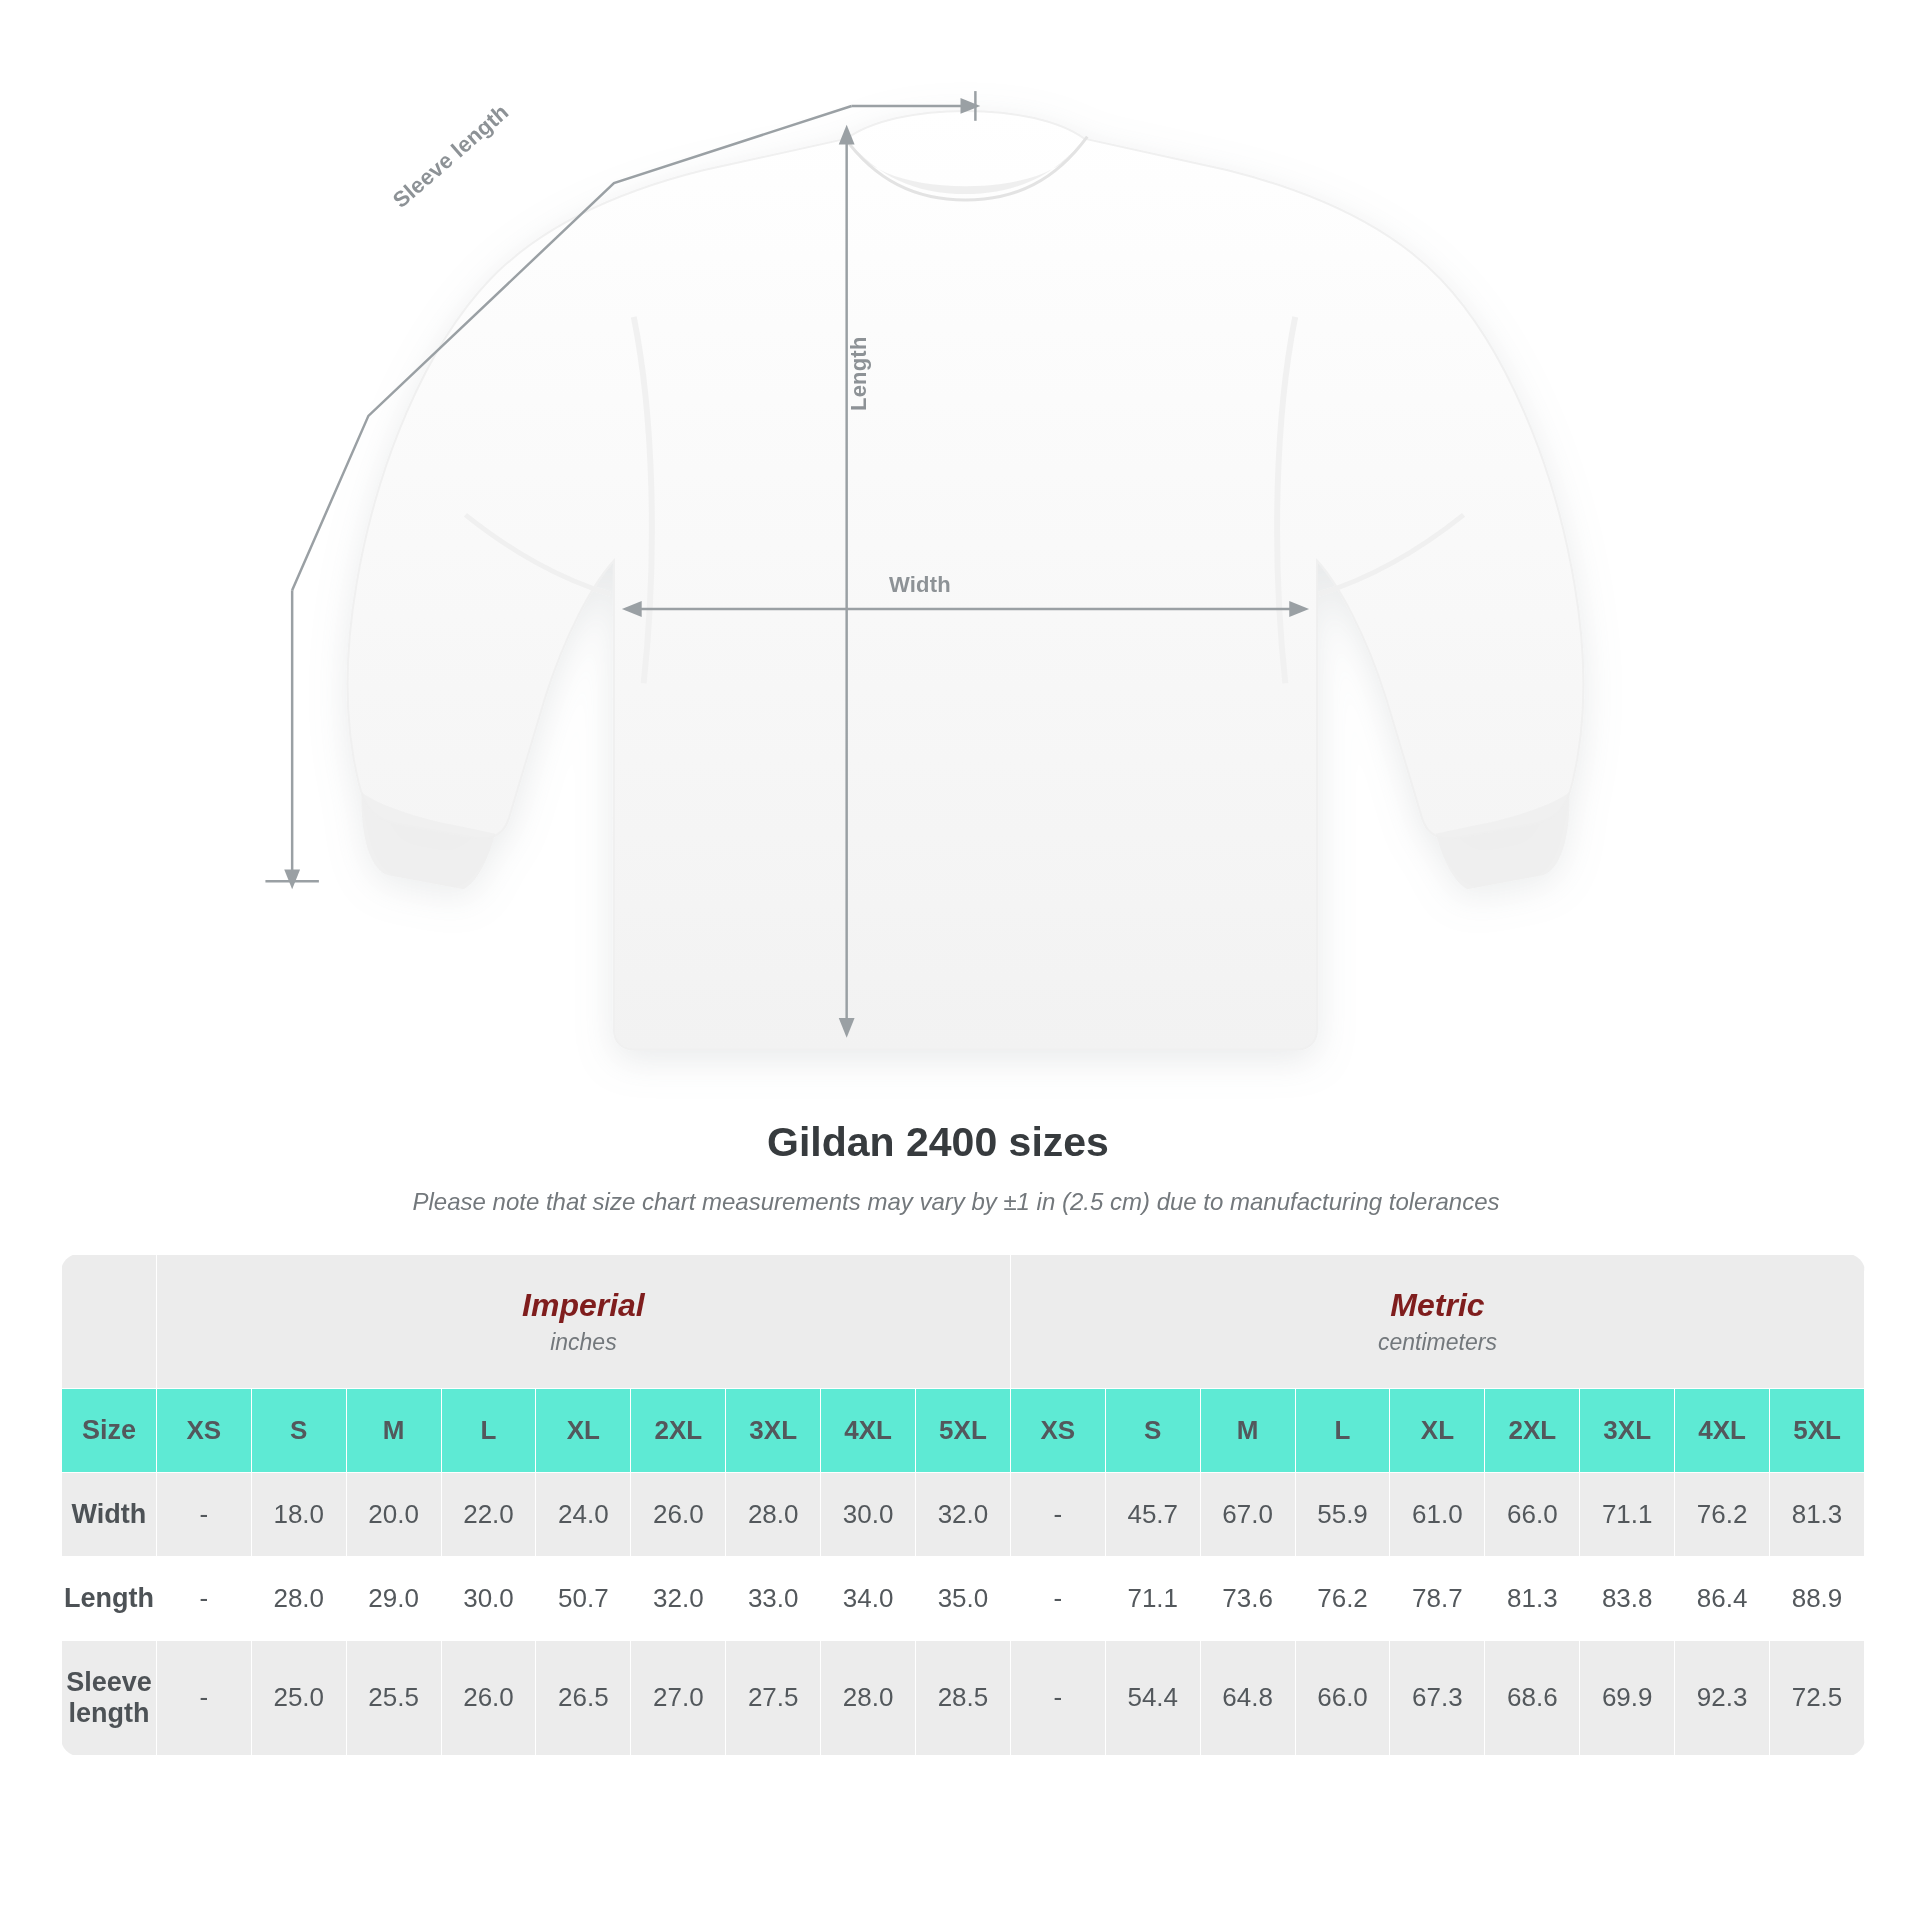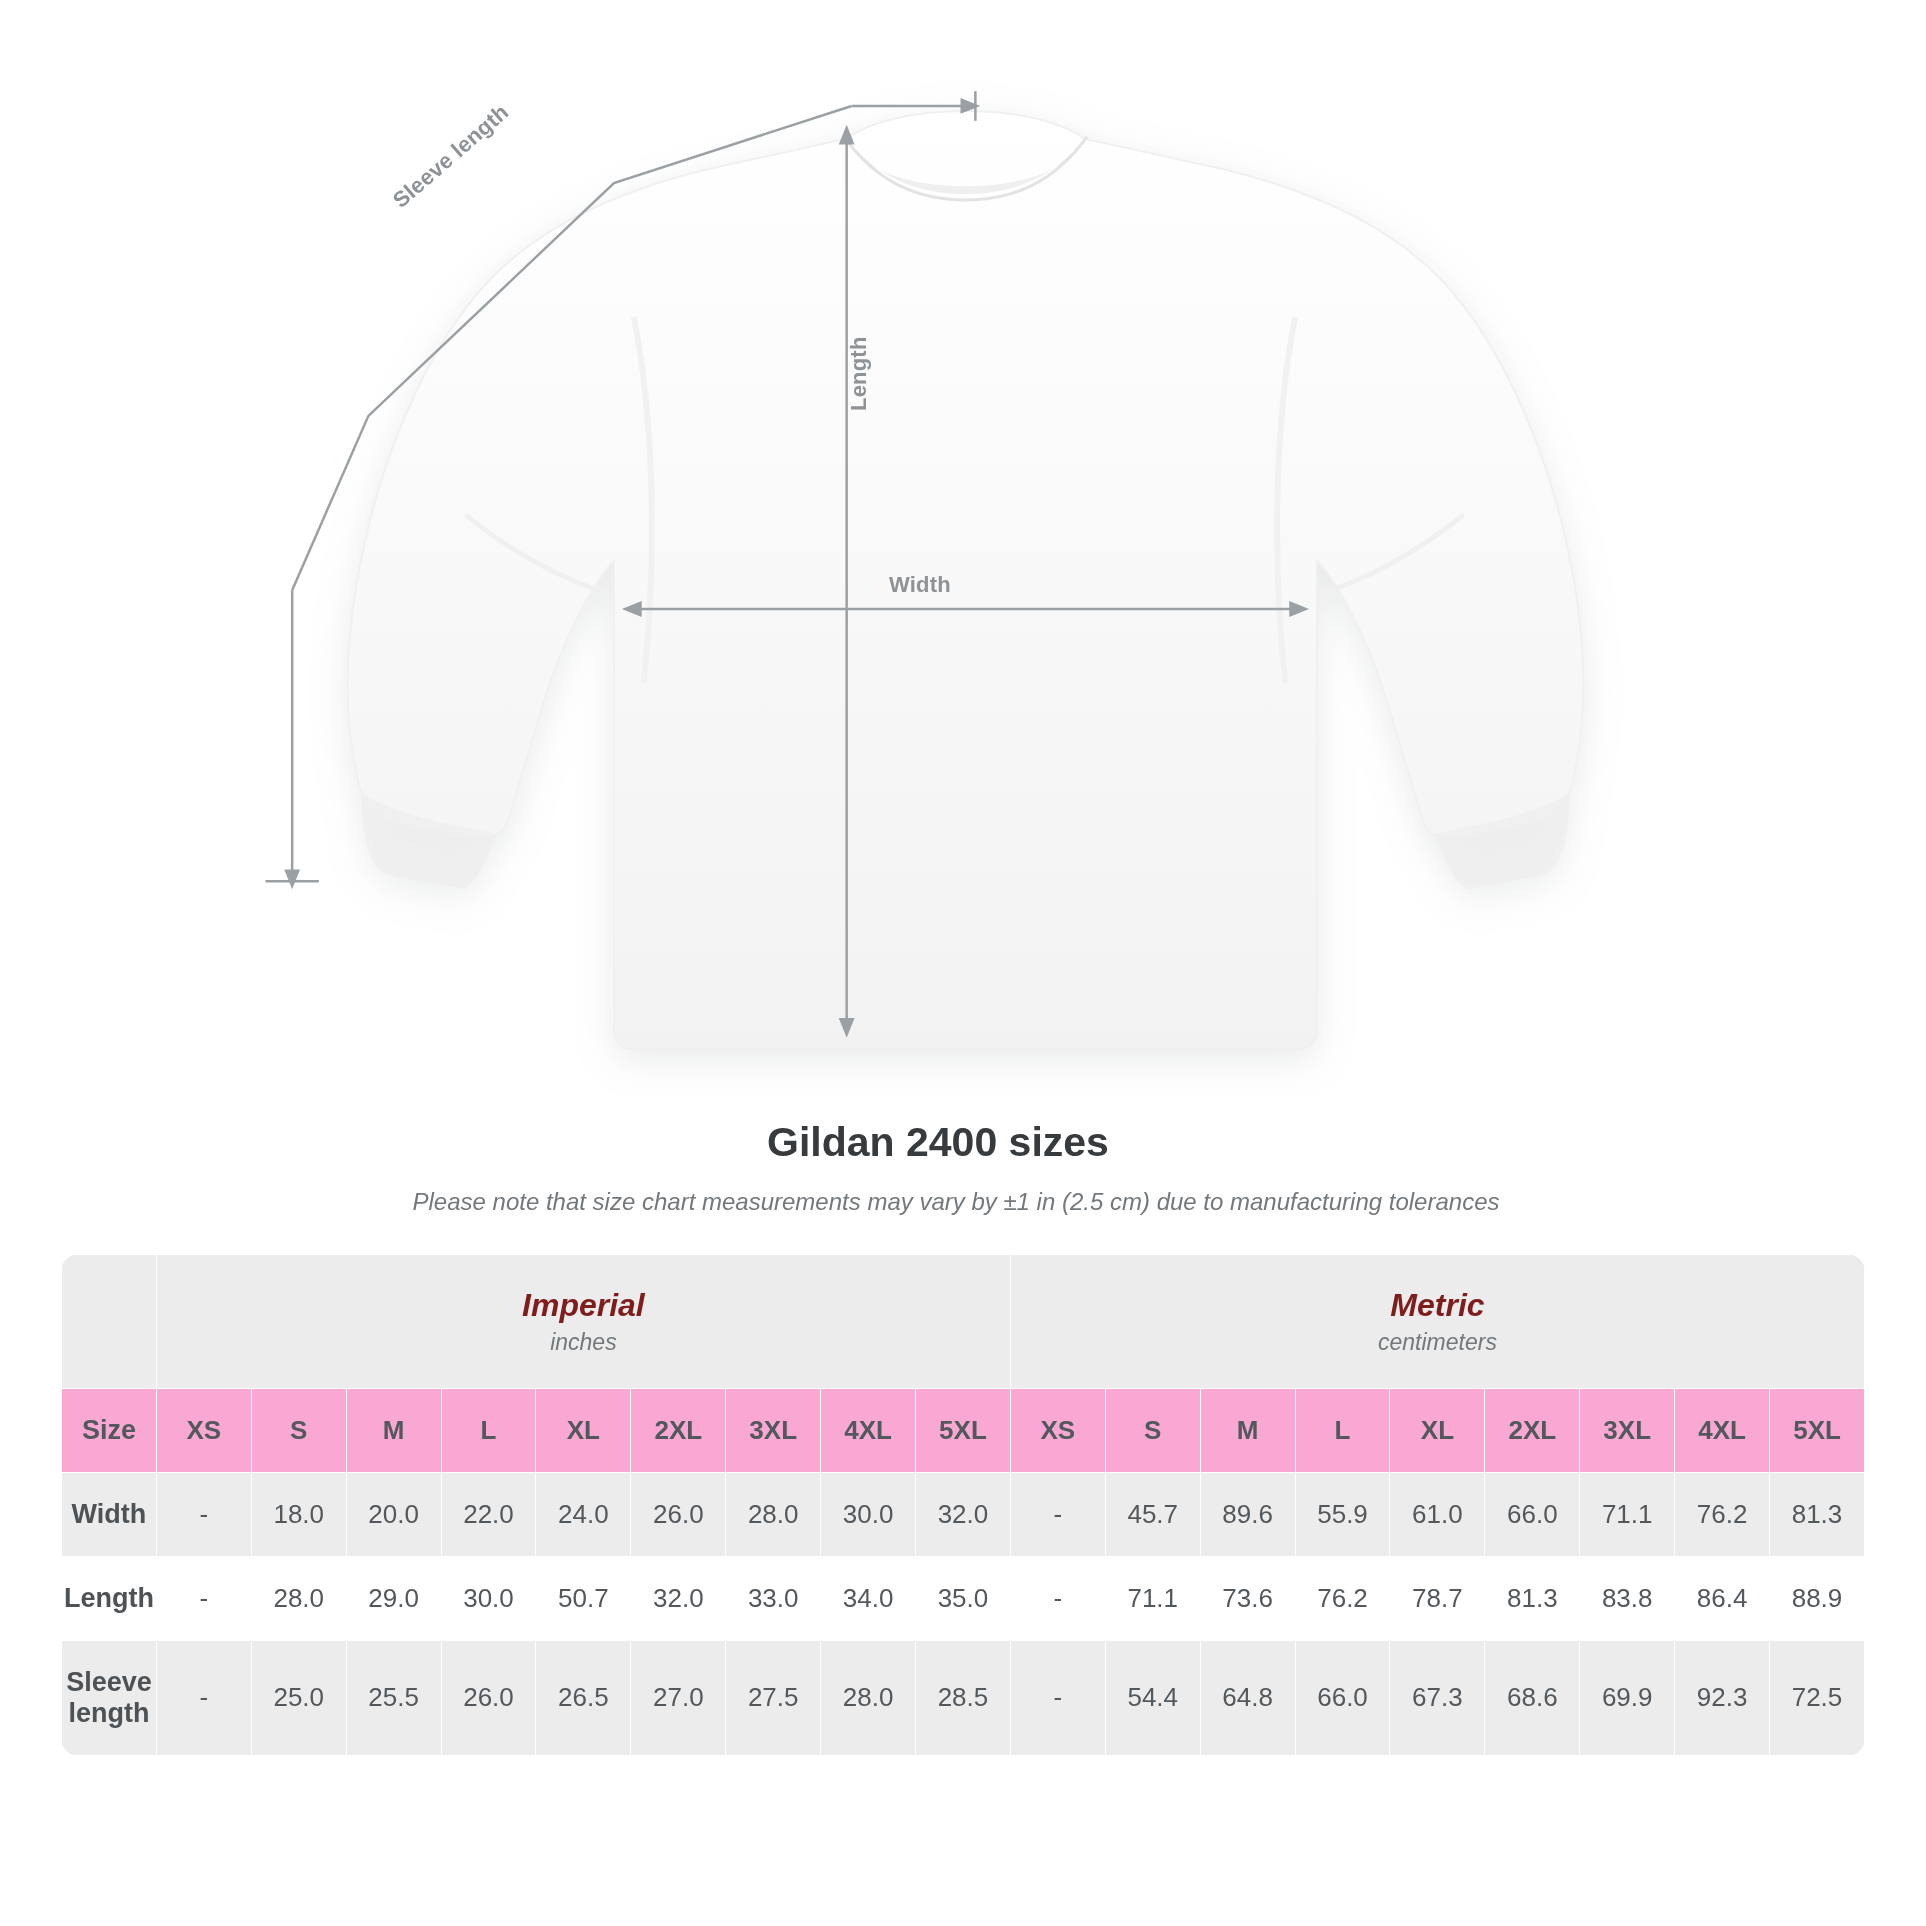--- a/index.html
+++ b/index.html
@@ -104,21 +104,21 @@
   .unit-sub {
     font-size: 23px;
     font-style: italic;
     color: #73787c;
     line-height: 1.5;
   }
   .corner-cell { background: #ececec; border: none; }
 
   
   .size-row td {
-    background: #f9a8d4;
+    background: #5eead4;
     padding: 26px 0;
     font-weight: bold;
     font-size: 26px;
     color: #5a5f63;
   }
   .size-row td.rowhead { font-size: 27px; }
 
   
   .data-row td {
     padding: 26px 0;
@@ -269,21 +269,21 @@
           <td class="cell-imperial">18.0</td>
           <td class="cell-imperial">20.0</td>
           <td class="cell-imperial">22.0</td>
           <td class="cell-imperial">24.0</td>
           <td class="cell-imperial">26.0</td>
           <td class="cell-imperial">28.0</td>
           <td class="cell-imperial">30.0</td>
           <td class="cell-imperial">32.0</td>
           <td class="cell-metric">-</td>
           <td class="cell-metric">45.7</td>
-          <td class="cell-metric">89.6</td>
+          <td class="cell-metric">67.0</td>
           <td class="cell-metric">55.9</td>
           <td class="cell-metric">61.0</td>
           <td class="cell-metric">66.0</td>
           <td class="cell-metric">71.1</td>
           <td class="cell-metric">76.2</td>
           <td class="cell-metric">81.3</td>
         </tr>
 
         <tr class="data-row">
           <td class="rowhead">Length</td>

